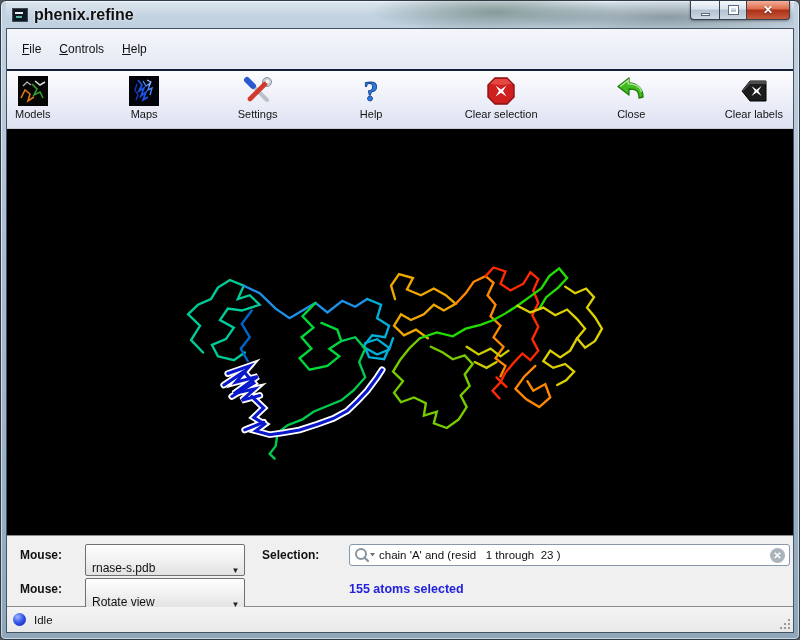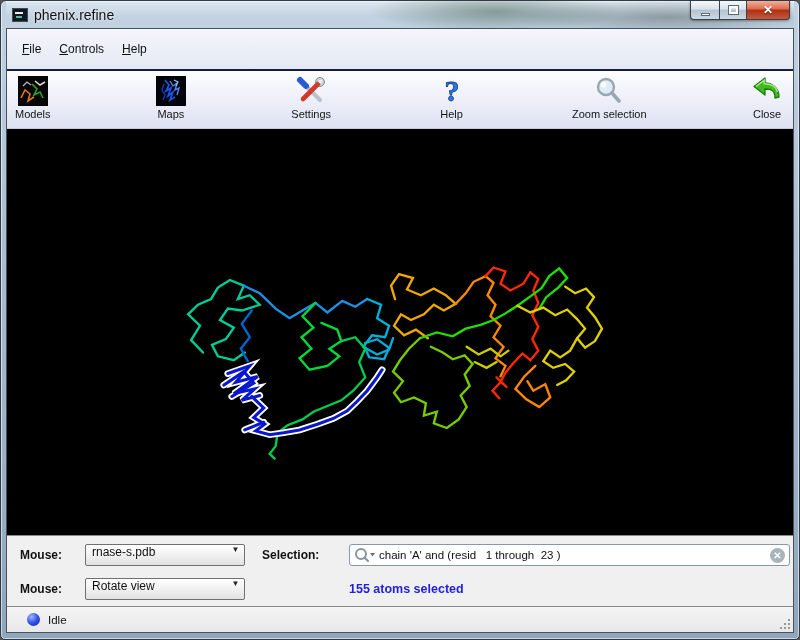--- a/index.html
+++ b/index.html
@@ -11,21 +11,21 @@
     padding:0 5px 6px 5px;position:relative;}
   
   .titlebar{height:27px;display:flex;align-items:center;position:relative;
     background:radial-gradient(ellipse 180px 30px at 62% 40%, rgba(50,80,60,.45), rgba(0,0,0,0) 70%),
                radial-gradient(ellipse 220px 26px at 84% 60%, rgba(60,75,70,.40), rgba(0,0,0,0) 70%),
                linear-gradient(180deg, rgba(255,255,255,.45), rgba(255,255,255,0) 60%);
     padding-left:6px;}
   .title-icon{width:16px;height:14px;background:#11181f;border:1px solid #3a4a58;margin-right:6px;position:relative;flex:0 0 auto;}
   .title-icon:before{content:"";position:absolute;left:2px;top:3px;width:8px;height:2px;background:#e8eef2;}
   .title-icon:after{content:"";position:absolute;left:3px;top:7px;width:6px;height:2px;background:#58b8a8;}
-  .title-text{font-size:14px;color:#111;text-shadow:0 0 3px rgba(255,255,255,.9);}
+  .title-text{font-size:16px;color:#111;text-shadow:0 0 3px rgba(255,255,255,.9);font-weight:bold;}
   .win-buttons{position:absolute;top:0;right:4px;display:flex;height:19px;
     filter:drop-shadow(0 1px 1px rgba(0,0,0,.35));}
   .win-btn{height:19px;border:1px solid #38414d;border-top:none;display:flex;align-items:center;justify-content:center;
     color:#fff;font-size:10px;line-height:1;text-shadow:0 1px 1px rgba(0,0,0,.6);cursor:default;}
   .win-btn.minimize{width:29px;border-right:none;border-radius:0 0 0 4px;
     background:linear-gradient(180deg,#f4f8fb 0%,#d9e3ec 45%,#b4c2d0 50%,#cdd9e3 100%);}
   .win-btn.maximize{width:27px;border-right:none;
     background:linear-gradient(180deg,#f4f8fb 0%,#d9e3ec 45%,#b4c2d0 50%,#cdd9e3 100%);}
   .win-btn.close{width:44px;border-radius:0 0 4px 0;
     background:linear-gradient(180deg,#f2b09a 0%,#dd6a4a 45%,#ad2e14 50%,#c65a3c 100%);}
@@ -42,31 +42,31 @@
     display:flex;align-items:flex-start;justify-content:space-between;padding:3px 8px 0 6px;border-bottom:1px solid #c6cadb;}
   .tb-btn{display:flex;flex-direction:column;align-items:center;gap:1px;padding:1px 2px;cursor:default;}
   .tb-icon{width:32px;height:32px;display:flex;align-items:center;justify-content:center;}
   .tb-label{font-size:11px;color:#141414;white-space:nowrap;}
   
   .viewer{flex:1;background:#000;position:relative;cursor:crosshair;}
   .viewer svg{position:absolute;inset:0;width:100%;height:100%;}
   
   .panel{height:72px;background:#f0f0f0;border-top:1px solid #8a8a8a;border-bottom:1px solid #8a8a8a;position:relative;font-size:12px;}
   .plabel{position:absolute;font-weight:bold;color:#111;}
-  .dropdown{position:absolute;width:160px;height:22px;border:1px solid #707070;border-radius:2px;
-    background:linear-gradient(180deg,#ffffff,#f1f1f1 50%,#e2e2e2);display:flex;align-items:flex-start;cursor:default;}
+  .dropdown{position:absolute;width:160px;height:32px;border:1px solid #707070;border-radius:2px;
+    background:linear-gradient(180deg,#ffffff,#f1f1f1 50%,#e2e2e2);display:flex;align-items:flex-end;cursor:default;}
   .dd-text{flex:1;padding-left:6px;font-size:12px;color:#111;white-space:nowrap;overflow:hidden;}
   .dd-arrow{width:17px;text-align:center;font-size:8px;color:#222;}
   .sel-field{position:absolute;height:22px;background:#fff;border:1px solid #8898a8;border-radius:3px;
     display:flex;align-items:center;padding:0 4px;}
   .sel-text{flex:1;font-size:11.5px;color:#111;white-space:pre;overflow:hidden;}
   .sel-clear{width:15px;height:15px;border-radius:50%;background:#aab4bd;color:#fff;font-size:10px;line-height:15px;text-align:center;font-weight:bold;cursor:default;flex:0 0 auto;}
   .atoms-selected{position:absolute;font-weight:bold;color:#2222dd;font-size:12.5px;}
   
-  .statusbar{height:25px;background:linear-gradient(180deg,#f4f4f4,#e9e9e9);display:flex;align-items:center;padding:0 20px;position:relative;}
+  .statusbar{height:25px;background:linear-gradient(180deg,#f4f4f4,#e9e9e9);display:flex;align-items:center;padding:0 6px;position:relative;}
   .status-sphere{width:13px;height:13px;border-radius:50%;flex:0 0 auto;
     background:radial-gradient(circle at 35% 30%,#9db8ff 0%,#3a5ae8 45%,#0414b8 100%);margin-right:8px;}
   .status-text{font-size:11.5px;color:#111;}
   .grip{position:absolute;right:2px;bottom:2px;}
 </style>
 </head>
 <body>
 
 <div class="window">
 
@@ -141,42 +141,52 @@
       <div class="tb-btn">
         <div class="tb-icon">
           <svg viewBox="0 0 32 32" width="32" height="32">
             <text x="16" y="26" text-anchor="middle" font-family="Liberation Serif, serif" font-size="30" font-weight="bold" fill="#2a7ae0" stroke="#123f8a" stroke-width="0.8">?</text>
           </svg>
         </div>
         <div class="tb-label">Help</div>
       </div>
 
 
-      <div class="tb-btn">
-        <div class="tb-icon">
-          <svg viewBox="0 0 32 32" width="32" height="32">
-            <circle cx="13" cy="12" r="8" fill="#ddecf6" stroke="#9aa6b2" stroke-width="2.4"></circle>
-            <circle cx="10.5" cy="9.5" r="3" fill="#ffffff" opacity="0.85"></circle>
-            <line x1="19" y1="18" x2="26" y2="26" stroke="#9aa6b2" stroke-width="3.6" stroke-linecap="round"></line>
-          </svg>
-        </div>
-        <div class="tb-label">Zoom selection</div>
-      </div>
-
+
+      <div class="tb-btn">
+        <div class="tb-icon">
+          <svg viewBox="0 0 32 32" width="32" height="32">
+            <polygon points="10,3 22,3 29,10 29,22 22,29 10,29 3,22 3,10" fill="#cf1f1f" stroke="#8a1212" stroke-width="1.4"></polygon>
+            <polygon points="10,4 22,4 27,9 16,10 5,9" fill="#ff7a6a" opacity="0.45"></polygon>
+            <path d="M10.5 10.5 L16 14.5 L21.5 10.5 L18 16 L21.5 21.5 L16 17.8 L10.5 21.5 L14 16 Z" fill="#ffffff"></path>
+          </svg>
+        </div>
+        <div class="tb-label">Clear selection</div>
+      </div>
 
       <div class="tb-btn">
         <div class="tb-icon">
           <svg viewBox="0 0 32 32" width="32" height="32">
             <path d="M28 22 C28 12 20 8 14 8 L14 3 L3 11.5 L14 20 L14 14 C20 14 24 15 24 23 Z" fill="#3fba1f" stroke="#1d7a0a" stroke-width="1.3" stroke-linejoin="round"></path>
             <path d="M5 11.5 L13.2 5.2 L13.2 8.8 C19 8.8 25 11 26.5 17" fill="none" stroke="#b8f0a0" stroke-width="1.4" opacity="0.9"></path>
           </svg>
         </div>
         <div class="tb-label">Close</div>
       </div>
 
+      <div class="tb-btn">
+        <div class="tb-icon">
+          <svg viewBox="0 0 32 32" width="32" height="32">
+            <path d="M12 6 L28 6 L28 26 L12 26 L4 16 Z" fill="#1c1c1c" stroke="#000" stroke-width="1"></path>
+            <path d="M12 6 L28 6 L28 9 L12 9 L5.5 16 L4 16 Z" fill="#5a5a5a" opacity="0.8"></path>
+            <path d="M13.5 11 L18.5 14.8 L23.5 11 L20.3 16 L23.5 21 L18.5 17.4 L13.5 21 L16.8 16 Z" fill="#ffffff"></path>
+          </svg>
+        </div>
+        <div class="tb-label">Clear labels</div>
+      </div>
 
     </div>
 
     <div class="viewer">
       <svg id="mol-svg" viewBox="0 0 790 425" preserveAspectRatio="none">
           <polyline points="197,234 185,221 194,206 182,194 192,184 205,178 212,166 224,158 238,164 232,178 244,174 254,184 236,190 222,188 214,200 228,208 220,220 206,226 212,238 228,242 239,234" fill="none" stroke="#00cc99" stroke-width="2.4" stroke-linejoin="miter" stroke-linecap="round"></polyline>
           <polyline points="238,164 254,172 270,188 284,198 297,190 310,182 322,192 337,180 350,186 362,178" fill="none" stroke="#1e90e6" stroke-width="2.4" stroke-linejoin="miter" stroke-linecap="round"></polyline>
           <polyline points="362,178 376,184 372,198 384,206 380,218 367,216 358,228 372,236 384,231 388,219" fill="none" stroke="#00b0d9" stroke-width="2.4" stroke-linejoin="miter" stroke-linecap="round"></polyline>
           <polyline points="360,224 372,220 384,229 379,241 364,239 359,227" fill="none" stroke="#00b0d9" stroke-width="2.4" stroke-linejoin="miter" stroke-linecap="round"></polyline>
           <polyline points="246,190 236,204 244,218 235,230 242,243" fill="none" stroke="#0066cc" stroke-width="2.4" stroke-linejoin="miter" stroke-linecap="round"></polyline>

